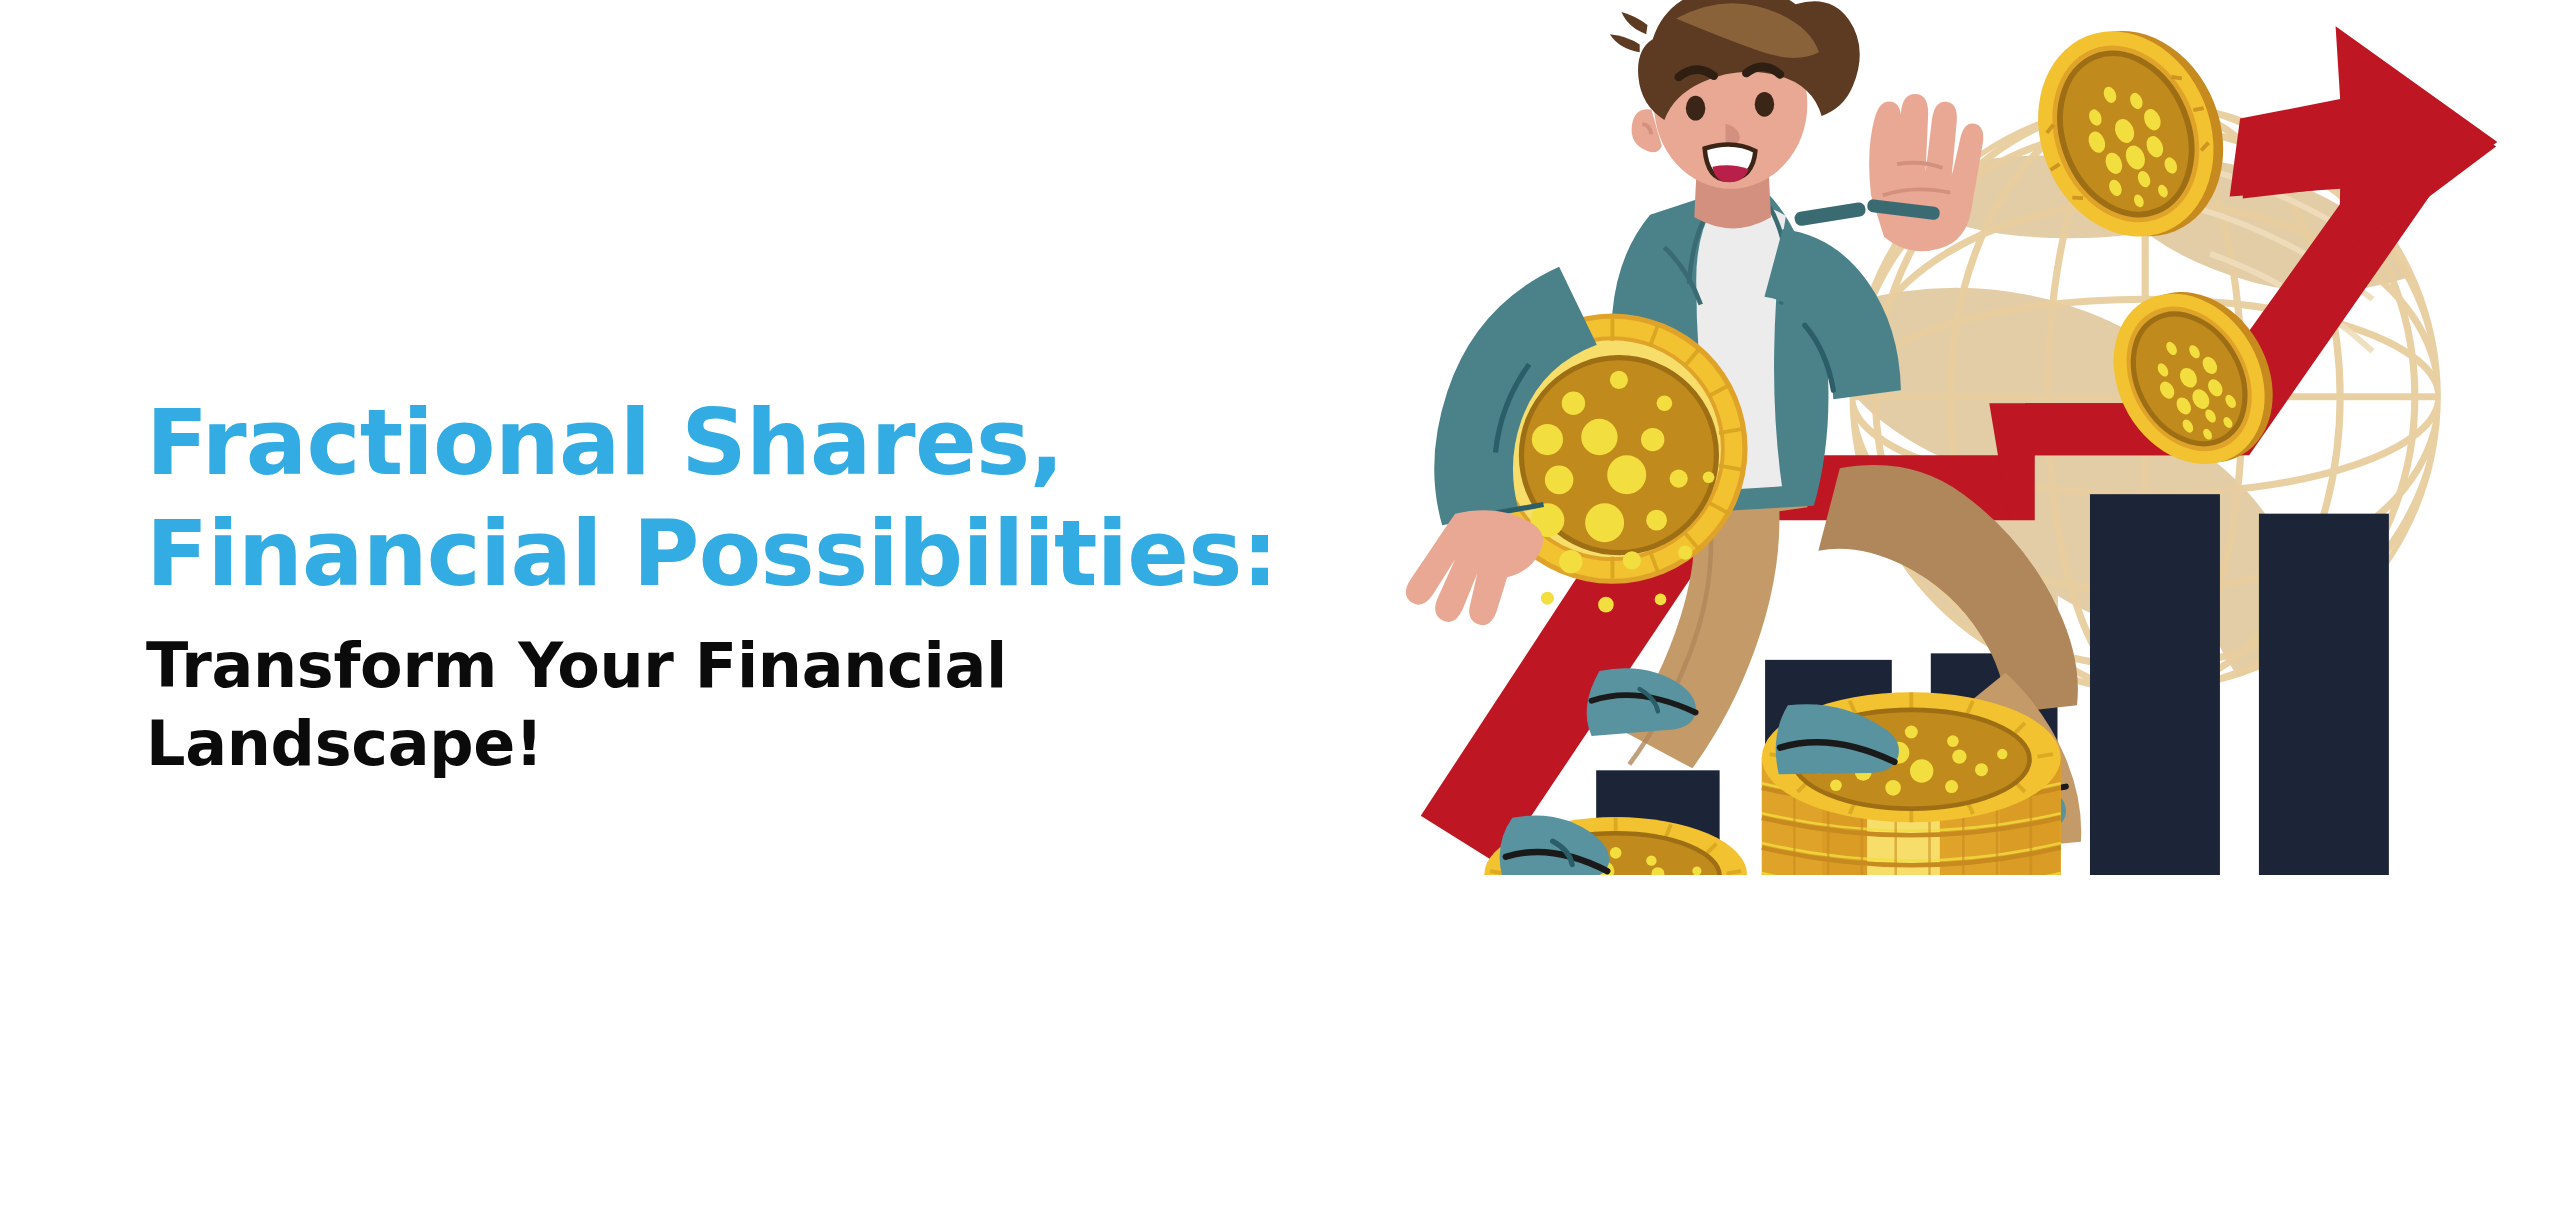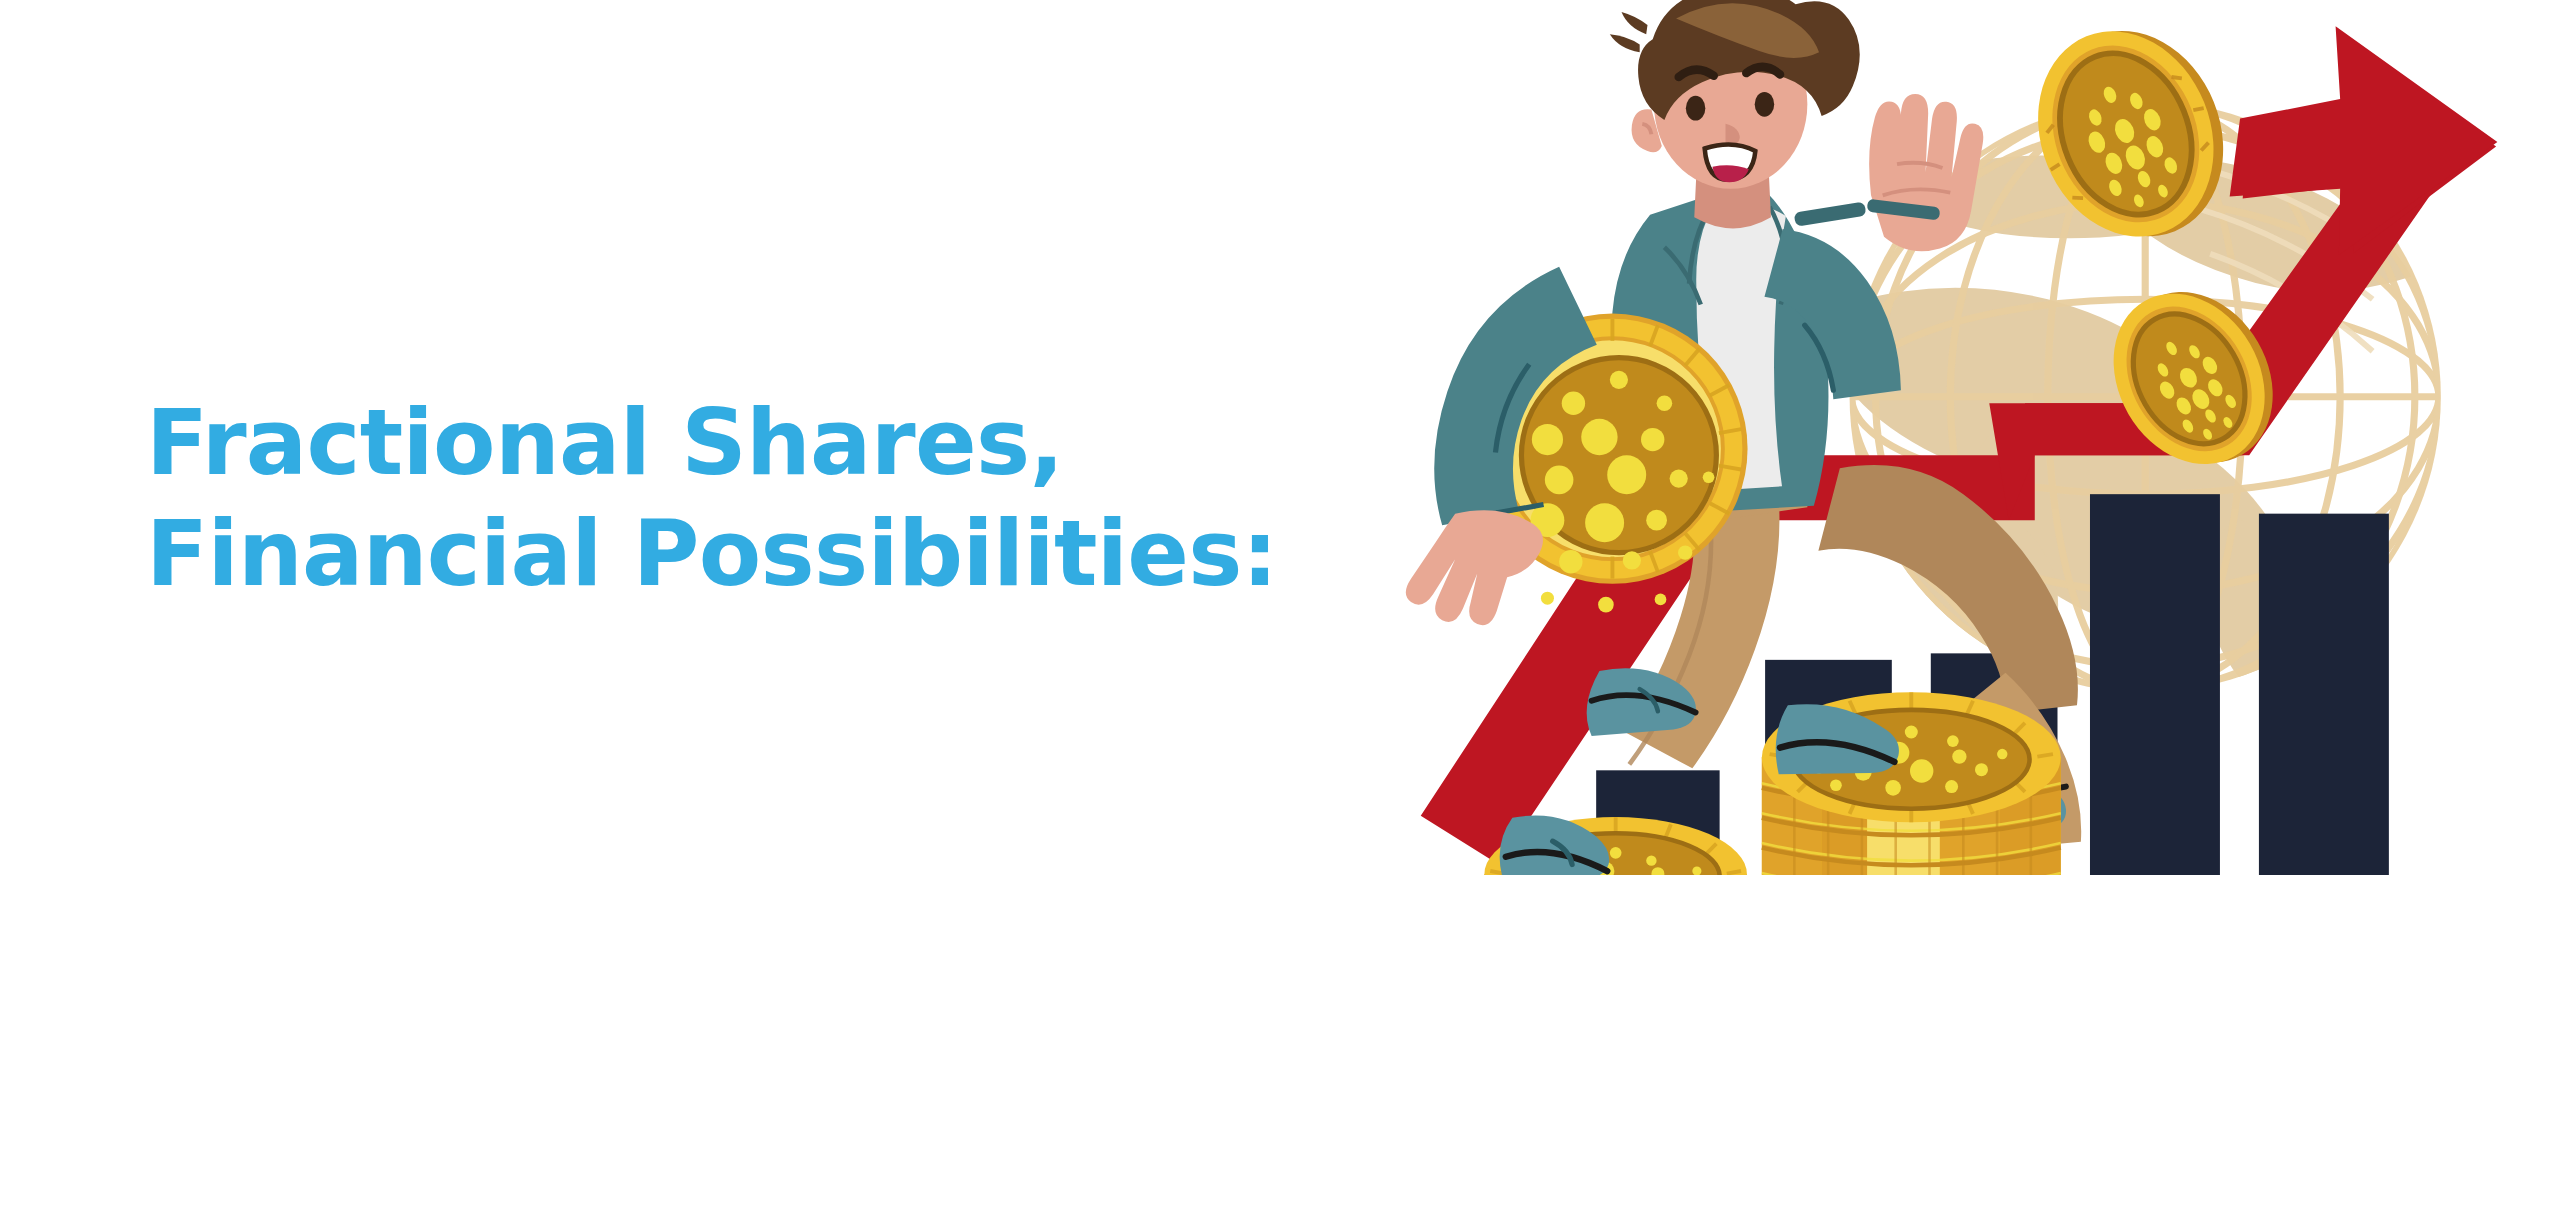--- a/index.html
+++ b/index.html
@@ -69,20 +69,24 @@
 </head>
 <body>
 
 <div id="banner">
 
   <div id="copy-block">
     <h1 class="headline">
       <span class="headline-line1">Fractional Shares,</span>
       <span class="headline-line2">Financial Possibilities:</span>
     </h1>
+    <p class="subhead">
+      <span class="subhead-line">Transform Your Financial</span>
+      <span class="subhead-line">Landscape!</span>
+    </p>
   </div>
 
   <div id="artwork">
     <svg viewBox="0 0 1833 1875" xmlns="http://www.w3.org/2000/svg">
       <defs>
         <clipPath id="globeClip">
           <circle cx="1170" cy="610" r="455"></circle>
         </clipPath>
         <clipPath id="coinFaceL">
           <ellipse cx="355" cy="1345" rx="202" ry="88"></ellipse>

